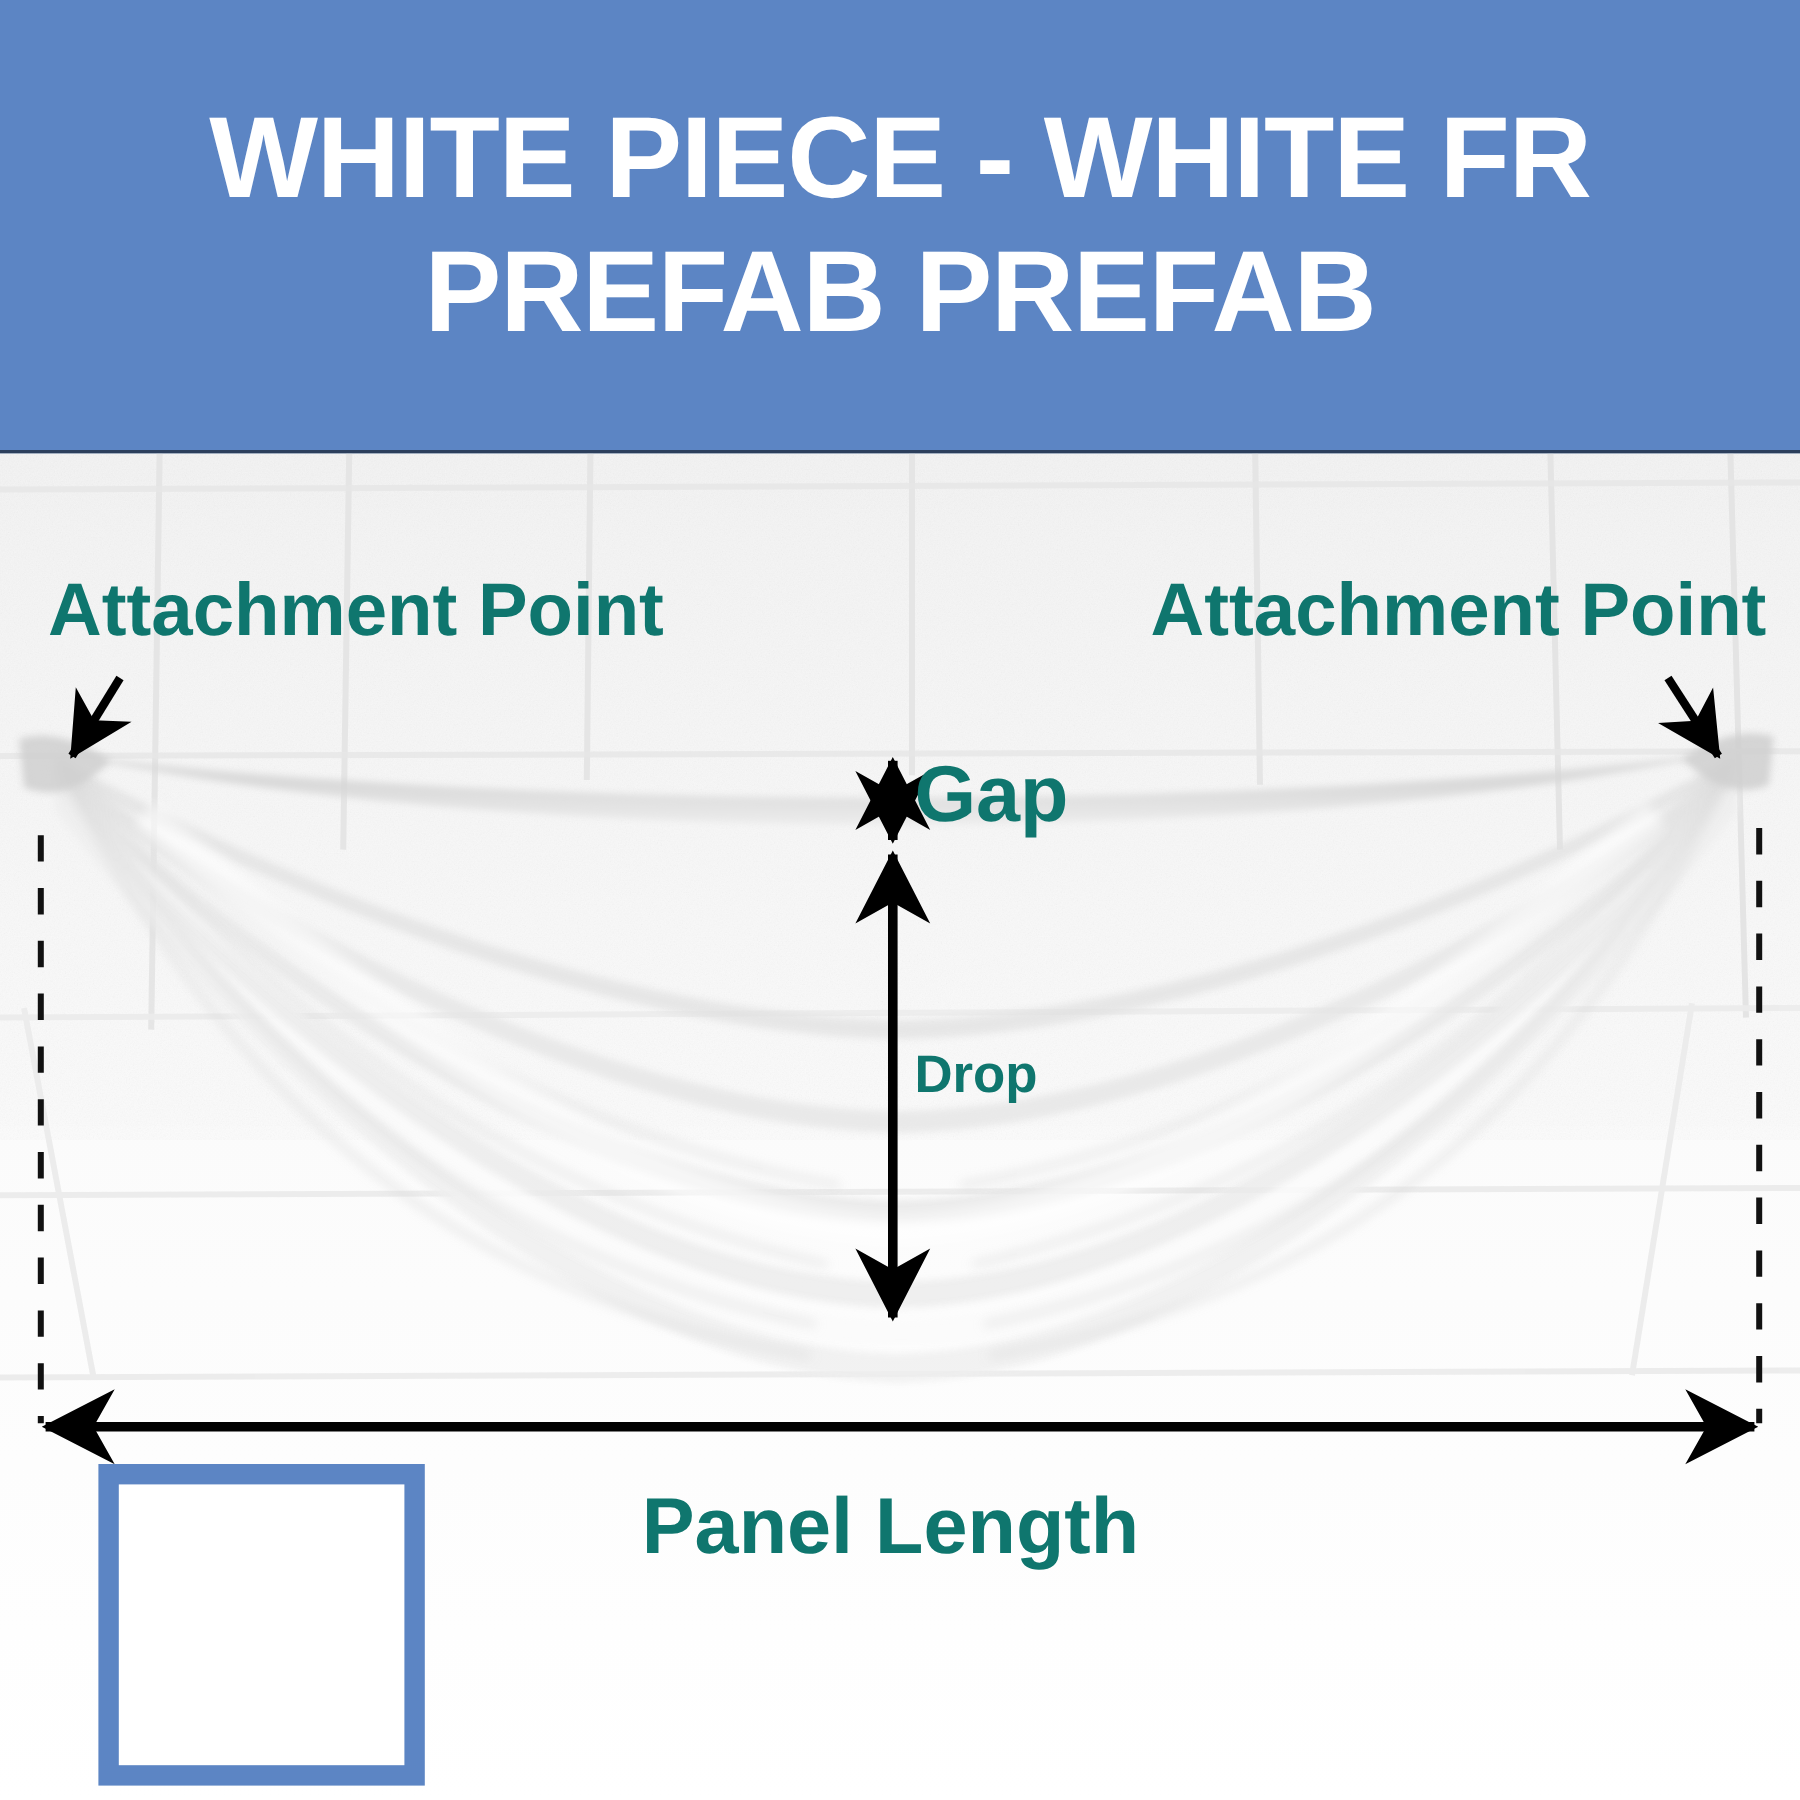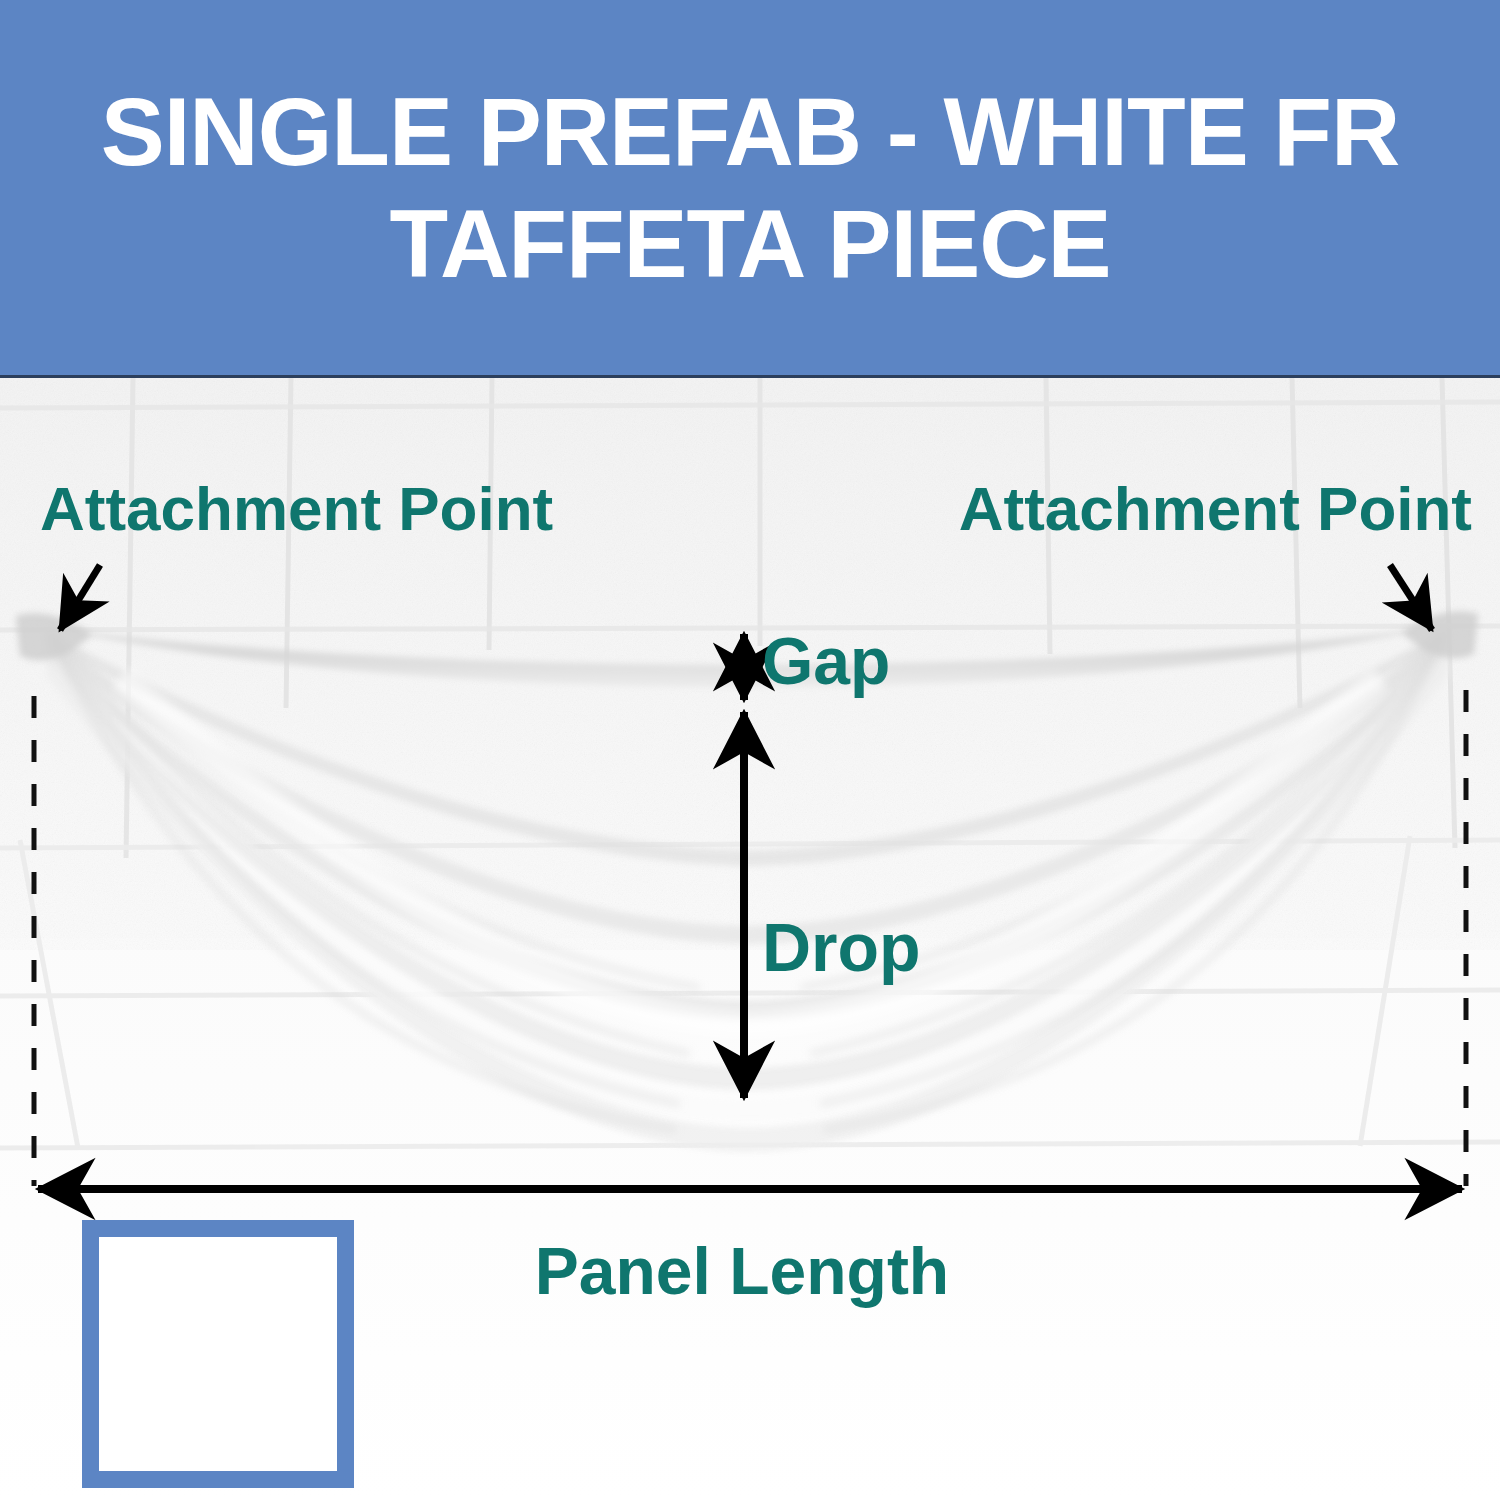--- a/index.html
+++ b/index.html
@@ -93,22 +93,22 @@
     top: 478px;
     font-size: 62px;
   }
   #label-gap {
     left: 762px;
     top: 628px;
     font-size: 66px;
   }
   #label-drop {
     left: 762px;
-    top: 913px;
-    font-size: 68px;
+    top: 874px;
+    font-size: 44px;
   }
   #label-panel-length {
     left: 0;
     right: 0;
     top: 1238px;
     font-size: 66px;
     text-align: center;
     margin-left: -16px;
   }
 
@@ -123,22 +123,22 @@
     border: 17px solid #5c85c4;
     box-sizing: border-box;
   }
 </style>
 </head>
 <body>
 
 <div id="page">
 
   <div id="header-banner">
-    <div class="banner-line">SINGLE PREFAB - WHITE FR</div>
-    <div class="banner-line">TAFFETA PIECE</div>
+    <div class="banner-line">WHITE PIECE - WHITE FR</div>
+    <div class="banner-line">PREFAB PREFAB</div>
   </div>
 
   <div id="photo-stage">
     <svg id="ceiling-photo" viewBox="0 0 1500 1122" preserveAspectRatio="none">
       <defs>
         <linearGradient id="wallGrad" x1="0" y1="0" x2="0" y2="1">
           <stop offset="0%" stop-color="#f3f3f3"></stop>
           <stop offset="28%" stop-color="#f7f7f7"></stop>
           <stop offset="55%" stop-color="#fbfbfb"></stop>
           <stop offset="100%" stop-color="#fefefe"></stop>

